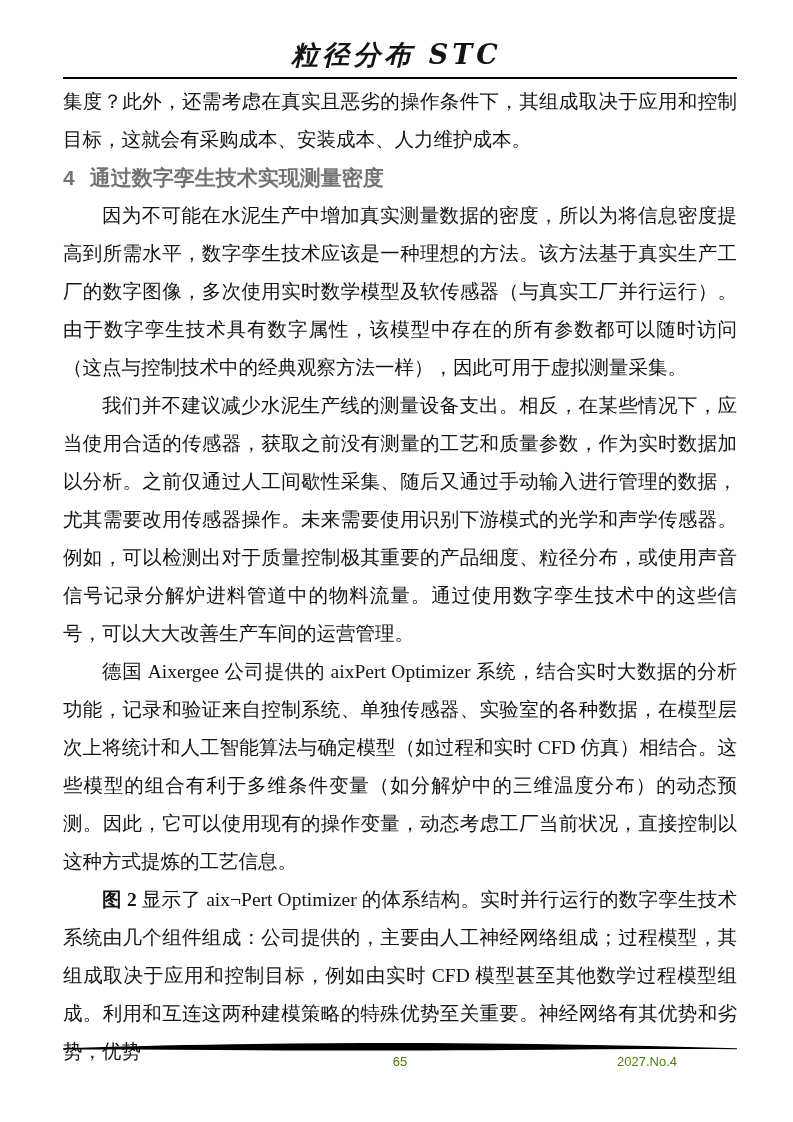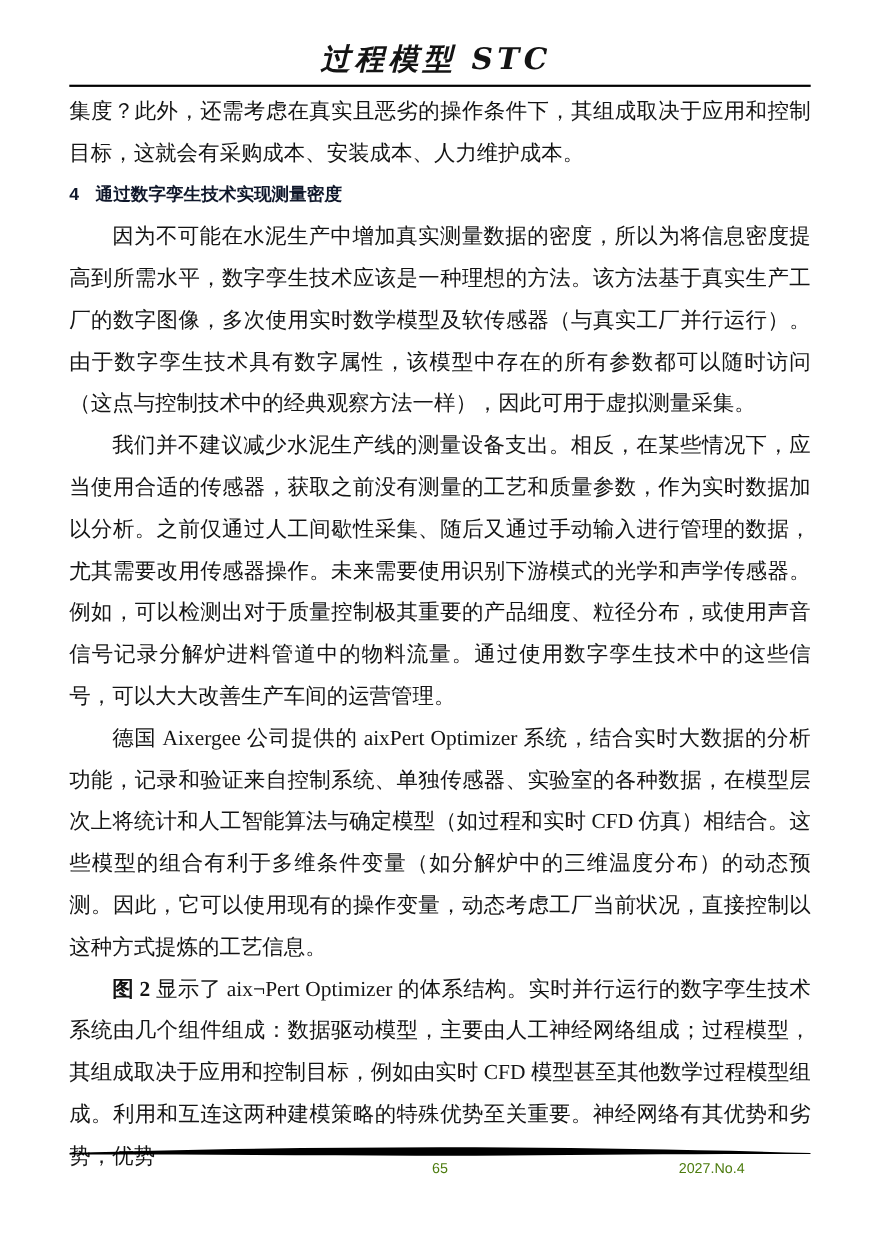--- a/index.html
+++ b/index.html
@@ -46,27 +46,27 @@
     text-indent: 2em;
   }
   .para.continuation {
     text-indent: 0;
   }
   .para .lead-bold {
     font-weight: 700;
   }
   .section-heading {
     margin: 0;
-    font-size: 16px;
+    font-size: 21px;
     line-height: 38px;
     font-weight: 700;
     text-align: left;
     text-indent: 0;
     font-family: "Liberation Sans", "DejaVu Sans", sans-serif;
-    color: #0f172a;
+    color: #737373;
   }
   .section-heading .sec-num {
     display: inline-block;
     margin-right: 15px;
   }
   
   .footer {
     position: absolute;
     left: 63px;
     right: 56px;
@@ -96,41 +96,41 @@
     right: 60px;
     top: 0;
   }
 </style>
 </head>
 <body>
 
 <div class="page">
 
   <header>
-    <div class="journal-title">过程模型 STC</div>
+    <div class="journal-title">粒径分布 STC</div>
     <div class="header-rule"></div>
   </header>
 
   <main class="content">
 
     <p class="para continuation">集度？此外，还需考虑在真实且恶劣的操作条件下，其组成取决于应用和控制目标，这就会有采购成本、安装成本、人力维护成本。</p>
 
     <h2 class="section-heading">
       <span class="sec-num">4</span><span>通过数字孪生技术实现测量密度</span>
     </h2>
 
     <p class="para">因为不可能在水泥生产中增加真实测量数据的密度，所以为将信息密度提高到所需水平，数字孪生技术应该是一种理想的方法。该方法基于真实生产工厂的数字图像，多次使用实时数学模型及软传感器（与真实工厂并行运行）。由于数字孪生技术具有数字属性，该模型中存在的所有参数都可以随时访问（这点与控制技术中的经典观察方法一样），因此可用于虚拟测量采集。</p>
 
     <p class="para">我们并不建议减少水泥生产线的测量设备支出。相反，在某些情况下，应当使用合适的传感器，获取之前没有测量的工艺和质量参数，作为实时数据加以分析。之前仅通过人工间歇性采集、随后又通过手动输入进行管理的数据，尤其需要改用传感器操作。未来需要使用识别下游模式的光学和声学传感器。例如，可以检测出对于质量控制极其重要的产品细度、粒径分布，或使用声音信号记录分解炉进料管道中的物料流量。通过使用数字孪生技术中的这些信号，可以大大改善生产车间的运营管理。</p>
 
 
     <p class="para">德国 Aixergee 公司提供的 aixPert Optimizer 系统，结合实时大数据的分析功能，记录和验证来自控制系统、单独传感器、实验室的各种数据，在模型层次上将统计和人工智能算法与确定模型（如过程和实时 CFD 仿真）相结合。这些模型的组合有利于多维条件变量（如分解炉中的三维温度分布）的动态预测。因此，它可以使用现有的操作变量，动态考虑工厂当前状况，直接控制以这种方式提炼的工艺信息。</p>
 
     <p class="para">
-      <span class="lead-bold">图 2</span><span> 显示了 aix¬Pert Optimizer 的体系结构。实时并行运行的数字孪生技术系统由几个组件组成：数据驱动模型，主要由人工神经网络组成；过程模型，其组成取决于应用和控制目标，例如由实时 CFD 模型甚至其他数学过程模型组成。利用和互连这两种建模策略的特殊优势至关重要。神经网络有其优势和劣势，优势</span>
+      <span class="lead-bold">图 2</span><span> 显示了 aix¬Pert Optimizer 的体系结构。实时并行运行的数字孪生技术系统由几个组件组成：公司提供的，主要由人工神经网络组成；过程模型，其组成取决于应用和控制目标，例如由实时 CFD 模型甚至其他数学过程模型组成。利用和互连这两种建模策略的特殊优势至关重要。神经网络有其优势和劣势，优势</span>
     </p>
 
   </main>
 
   <footer class="footer">
     <svg class="footer-rule-svg" viewBox="0 0 674 10" preserveAspectRatio="none" aria-hidden="true">
       <path d="M0,6.2
                C 120,2.4 230,1.2 337,1.0
                C 444,1.2 554,2.8 674,6.2
                L 674,7.2

